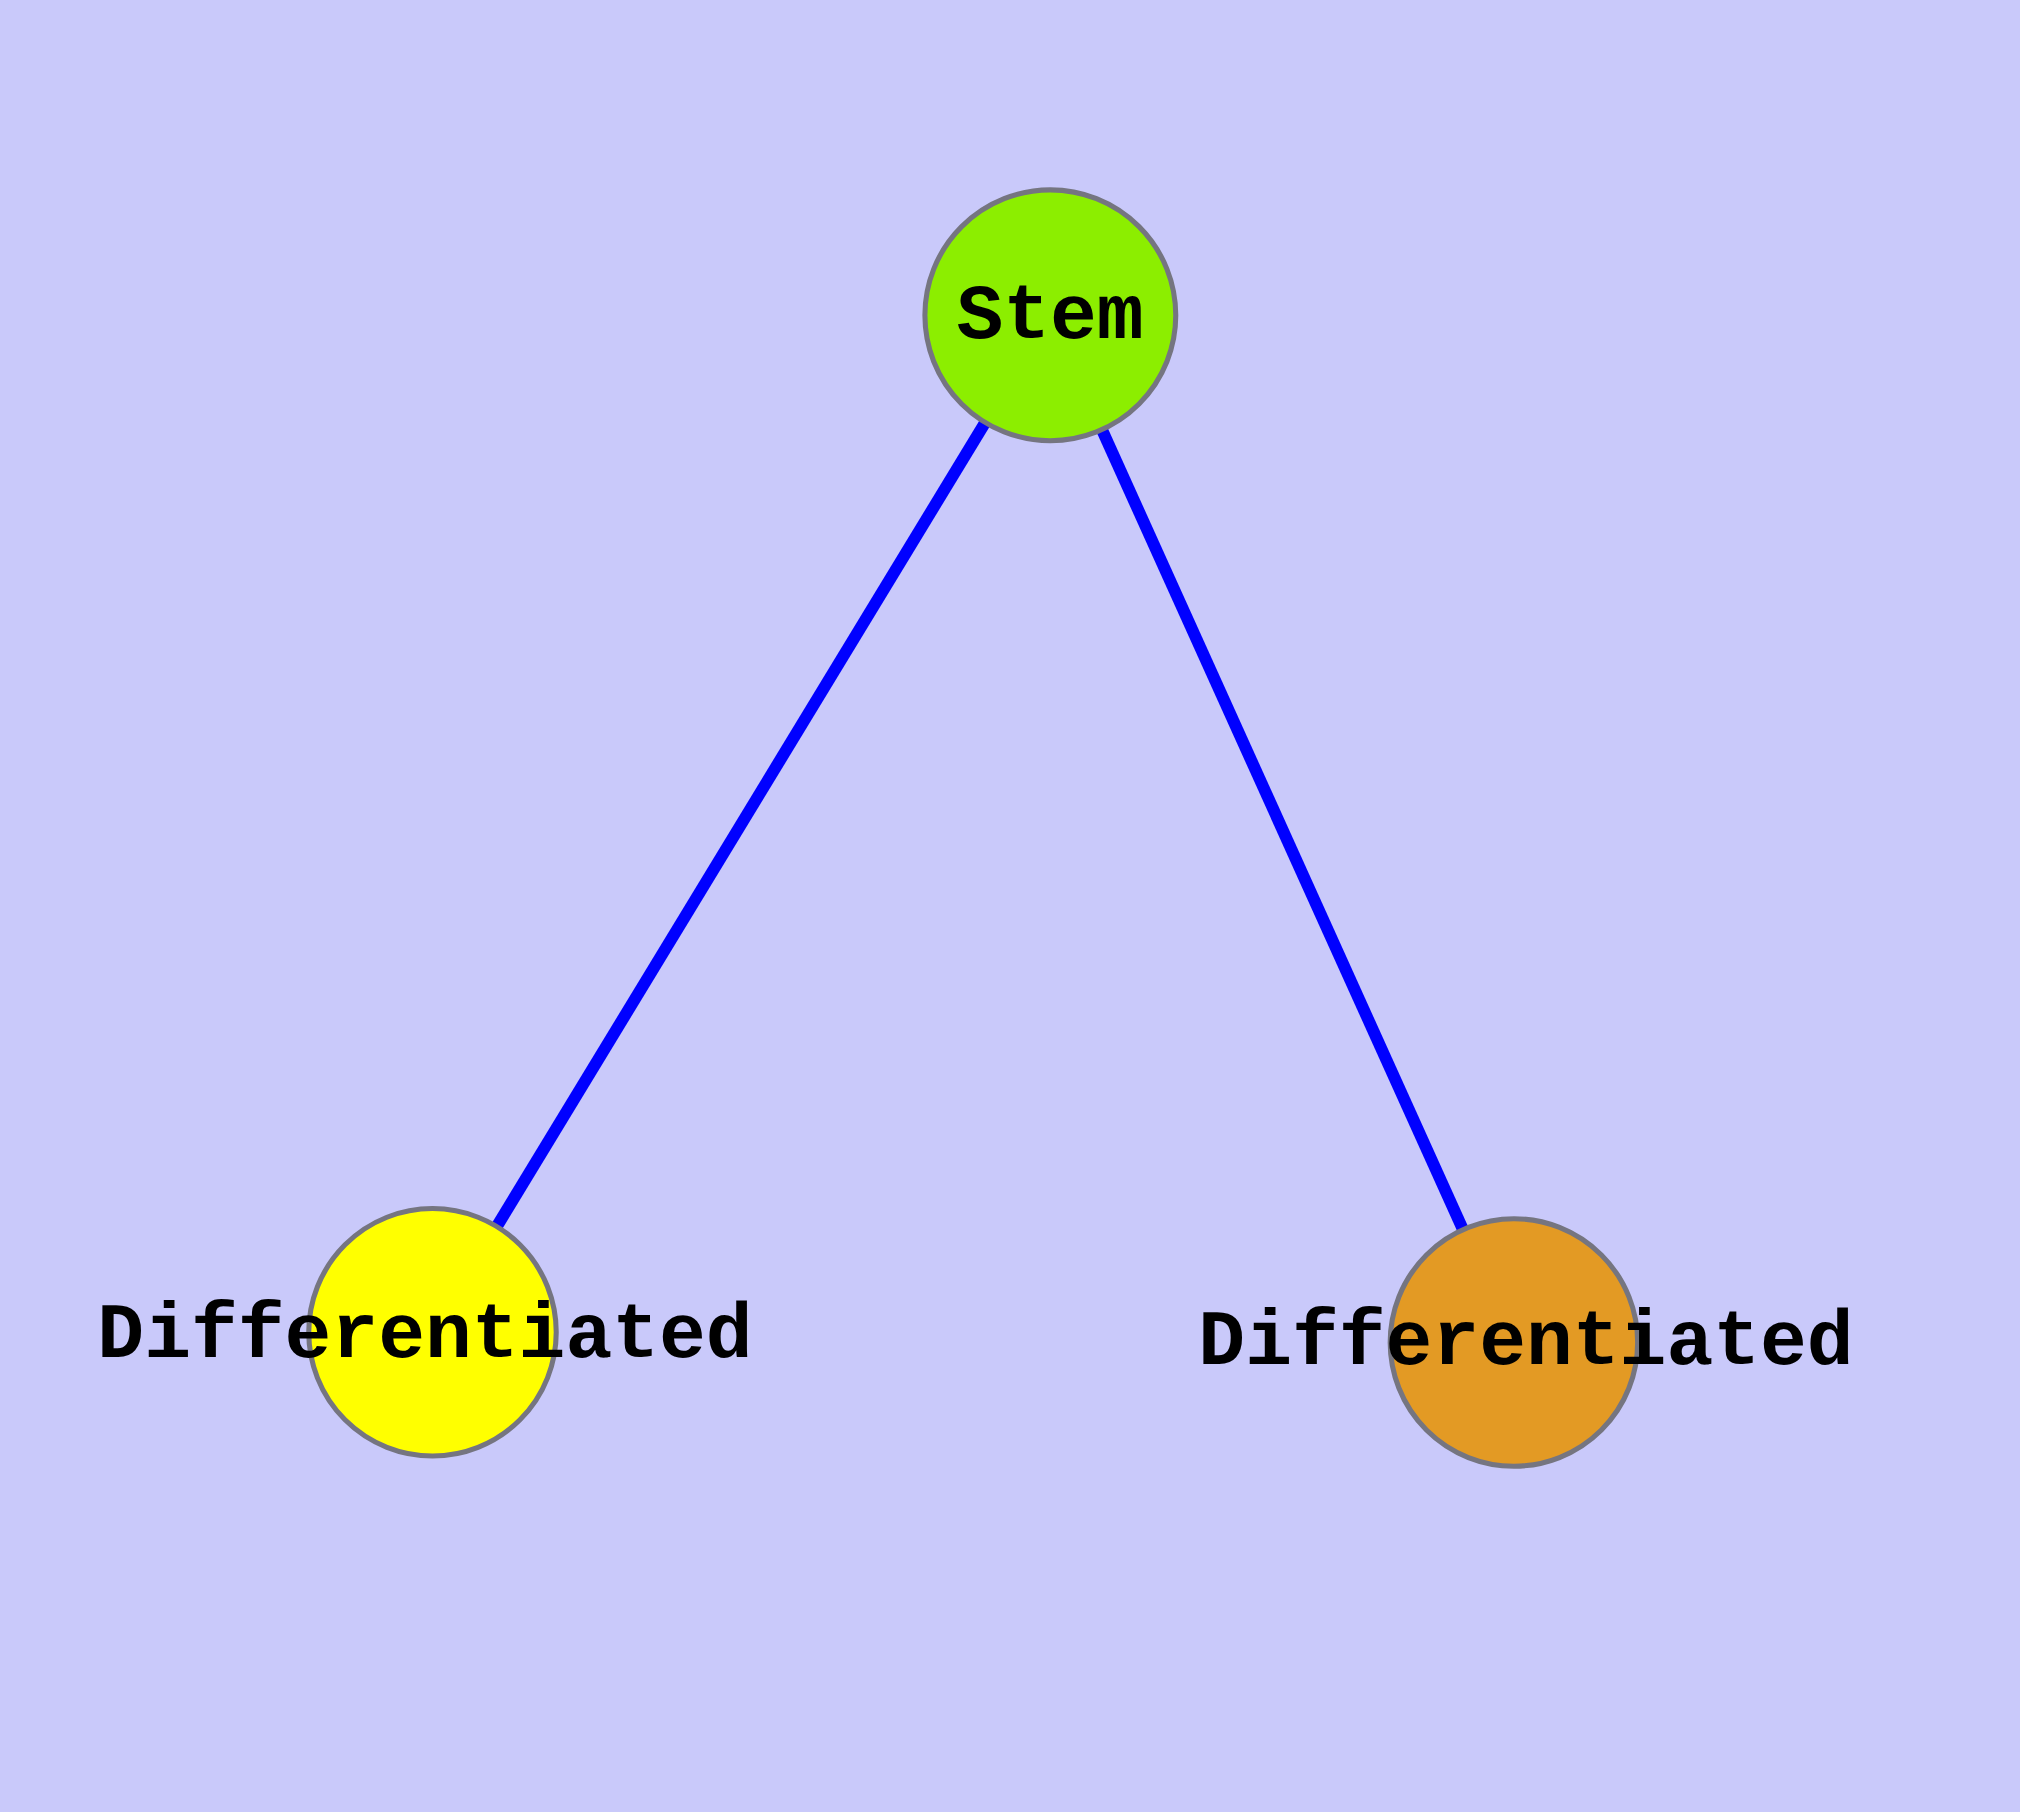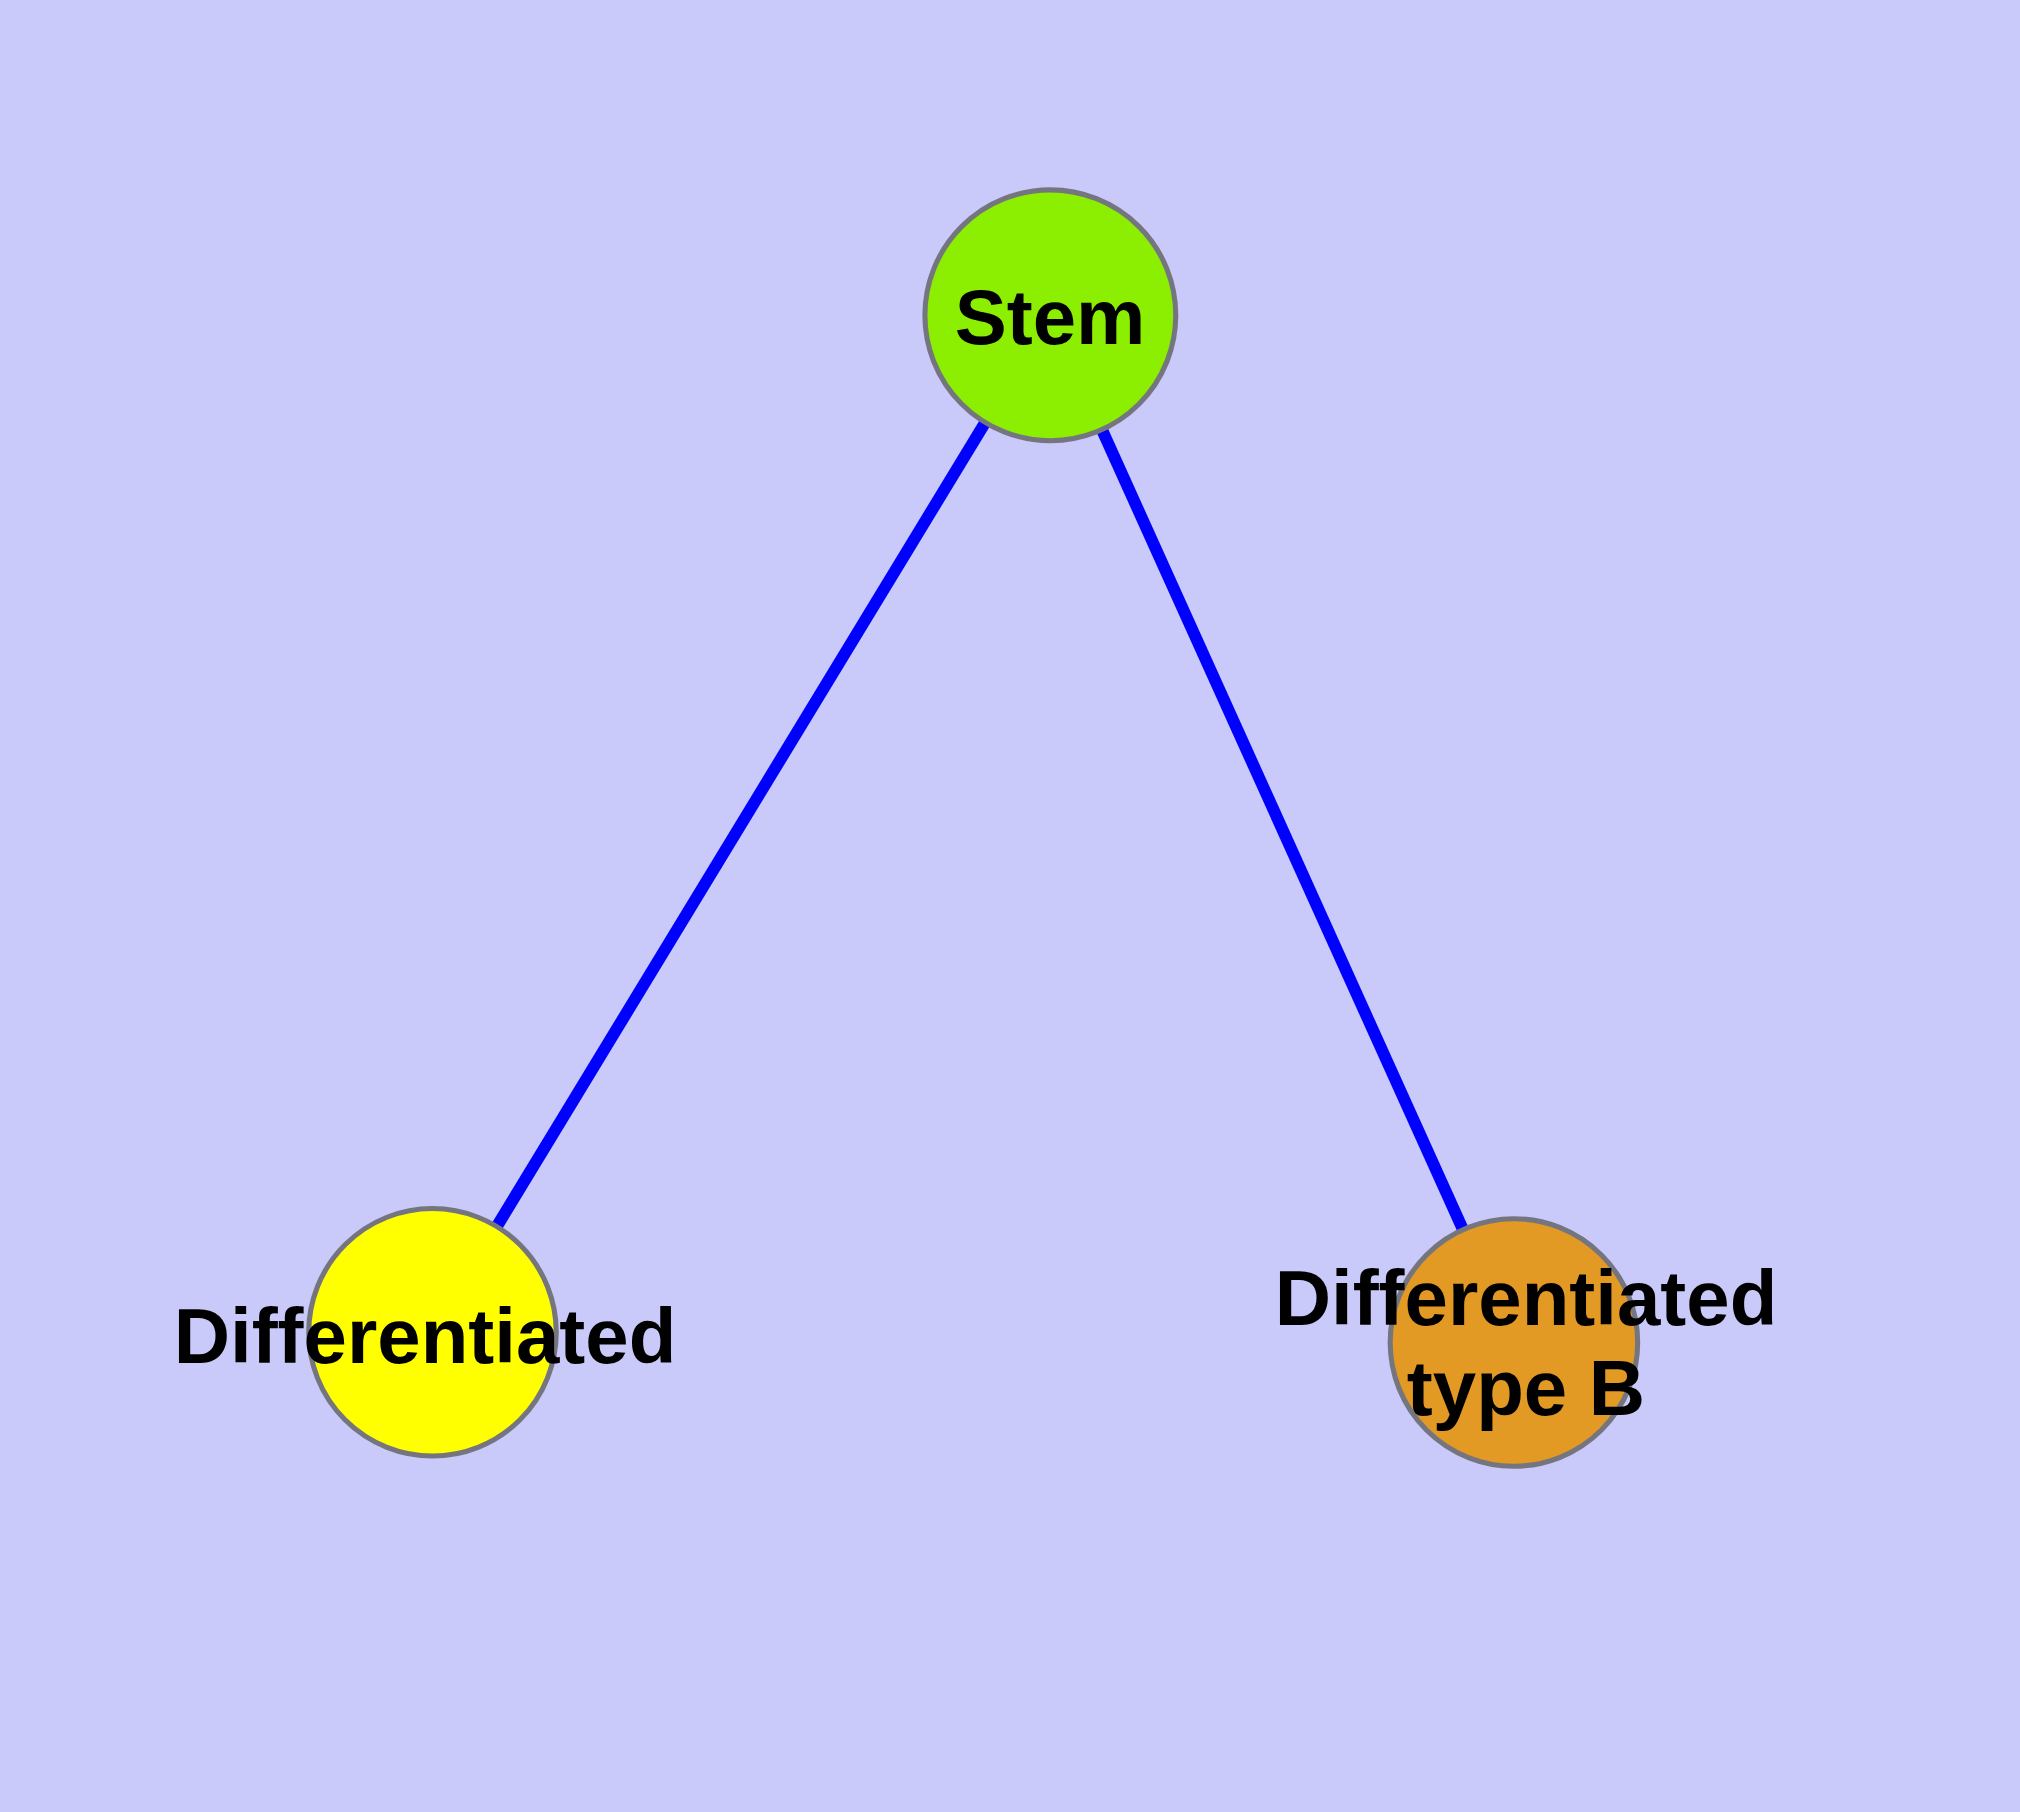--- a/index.html
+++ b/index.html
@@ -5,21 +5,21 @@
   html, body {
     margin: 0;
     padding: 0;
     background: #C9C9FA;
   }
   .canvas {
     position: relative;
     width: 2021px;
     height: 1518px;
     overflow: hidden;
-    font-family: Liberation Sans, sans-serif;
+    font-family: Liberation Mono, monospace;
   }
   .canvas svg {
     position: absolute;
     left: 0;
     top: 0;
   }
   .edge {
     stroke-width: 14px;
     stroke-linecap: butt;
   }
@@ -64,17 +64,16 @@
   <div class="label" style="left: 1050px; top: 317px;">
     <span>Stem</span>
   </div>
 
   <div class="label" style="left: 425px; top: 1336px;">
     <span>Differentiated</span>
   </div>
 
   <div class="label" style="left: 1526px; top: 1343px;">
     <span>Differentiated</span>
-    <span>type B</span>
   </div>
 
 </div>
 
 
 </body></html>

